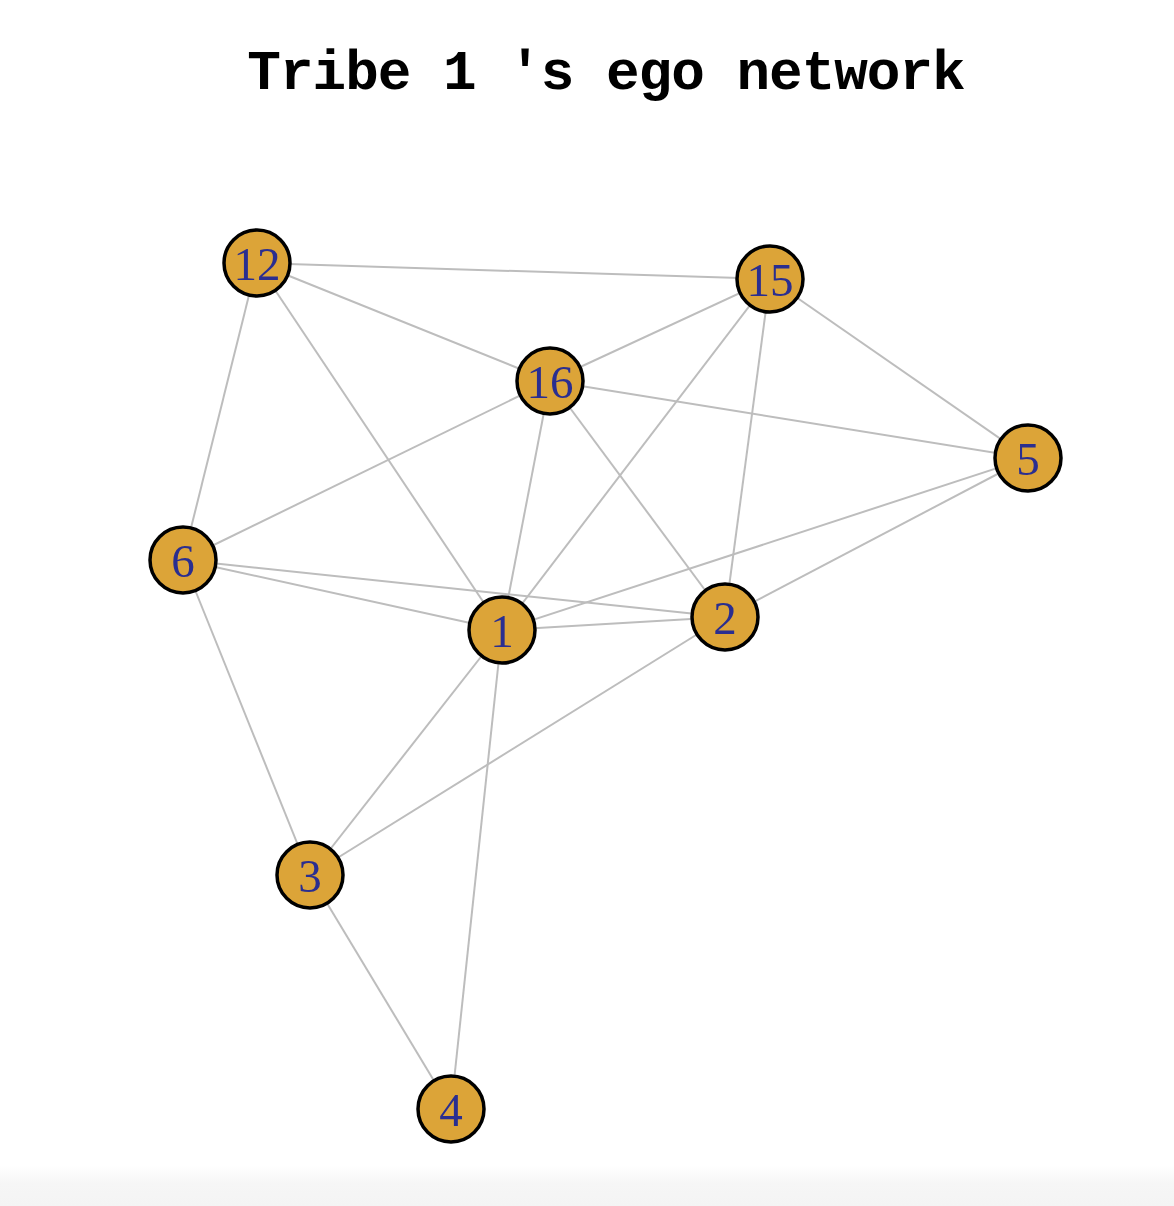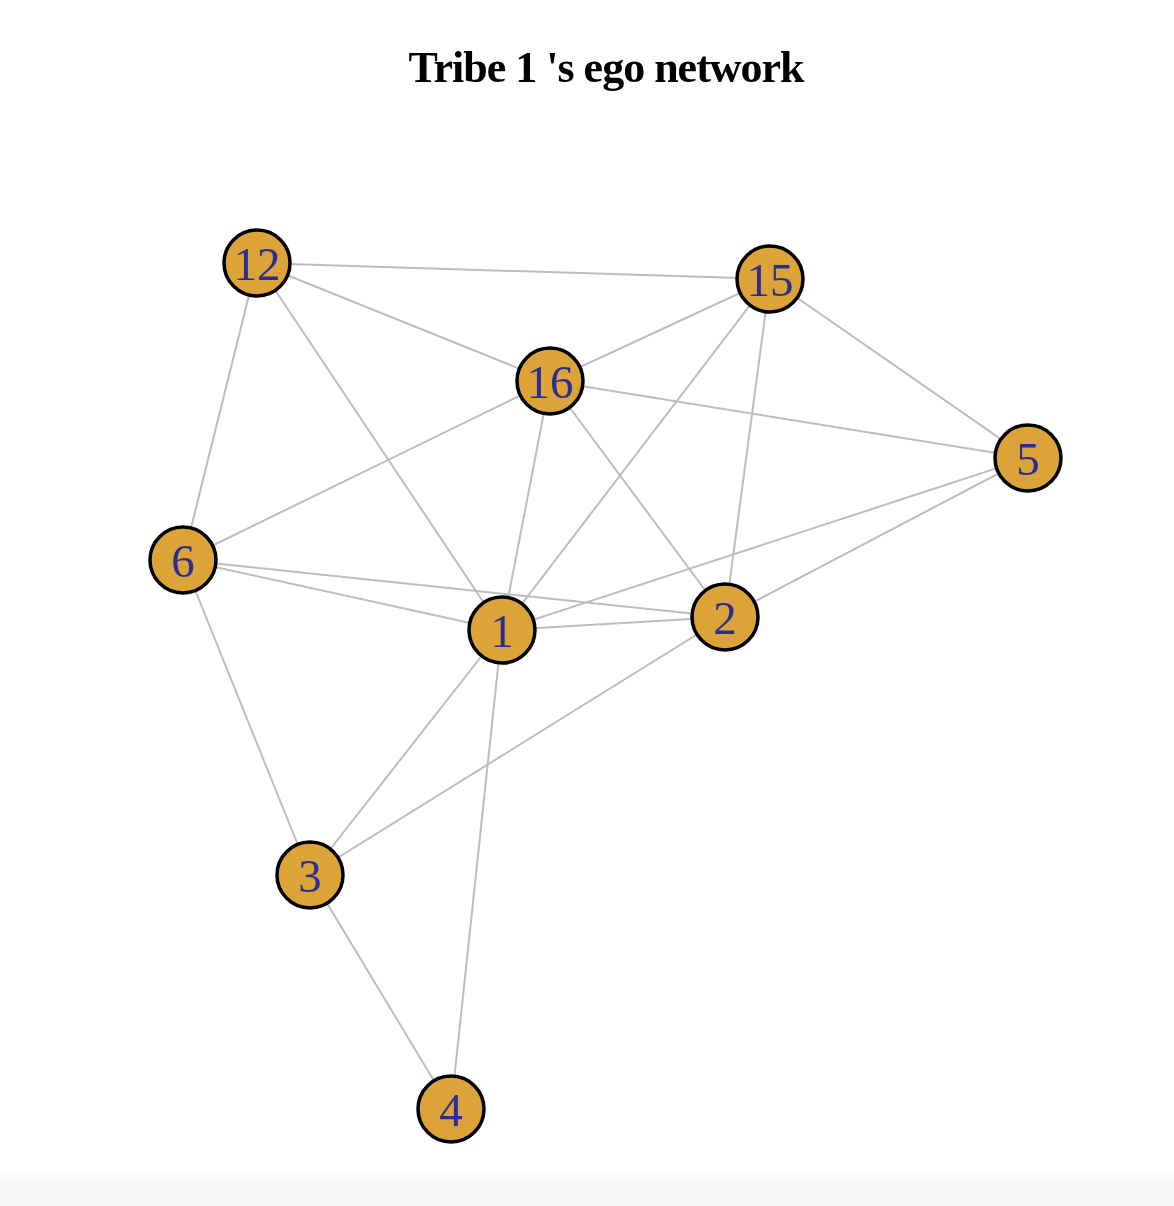--- a/index.html
+++ b/index.html
@@ -13,23 +13,23 @@
     height: 1206px;
     background: #ffffff;
     overflow: hidden;
     font-family: "Liberation Sans", sans-serif;
   }
   #plot-title {
     position: absolute;
     top: 42px;
     left: 606px;
     transform: translateX(-50%);
-    font-family: Liberation Serif, serif;
+    font-family: Liberation Mono, monospace;
     font-weight: bold;
-    font-size: 44px;
+    font-size: 56px;
     letter-spacing: -1px;
     color: #000000;
     white-space: nowrap;
   }
   #graph-svg {
     position: absolute;
     top: 0;
     left: 0;
   }
   #footer-strip {

